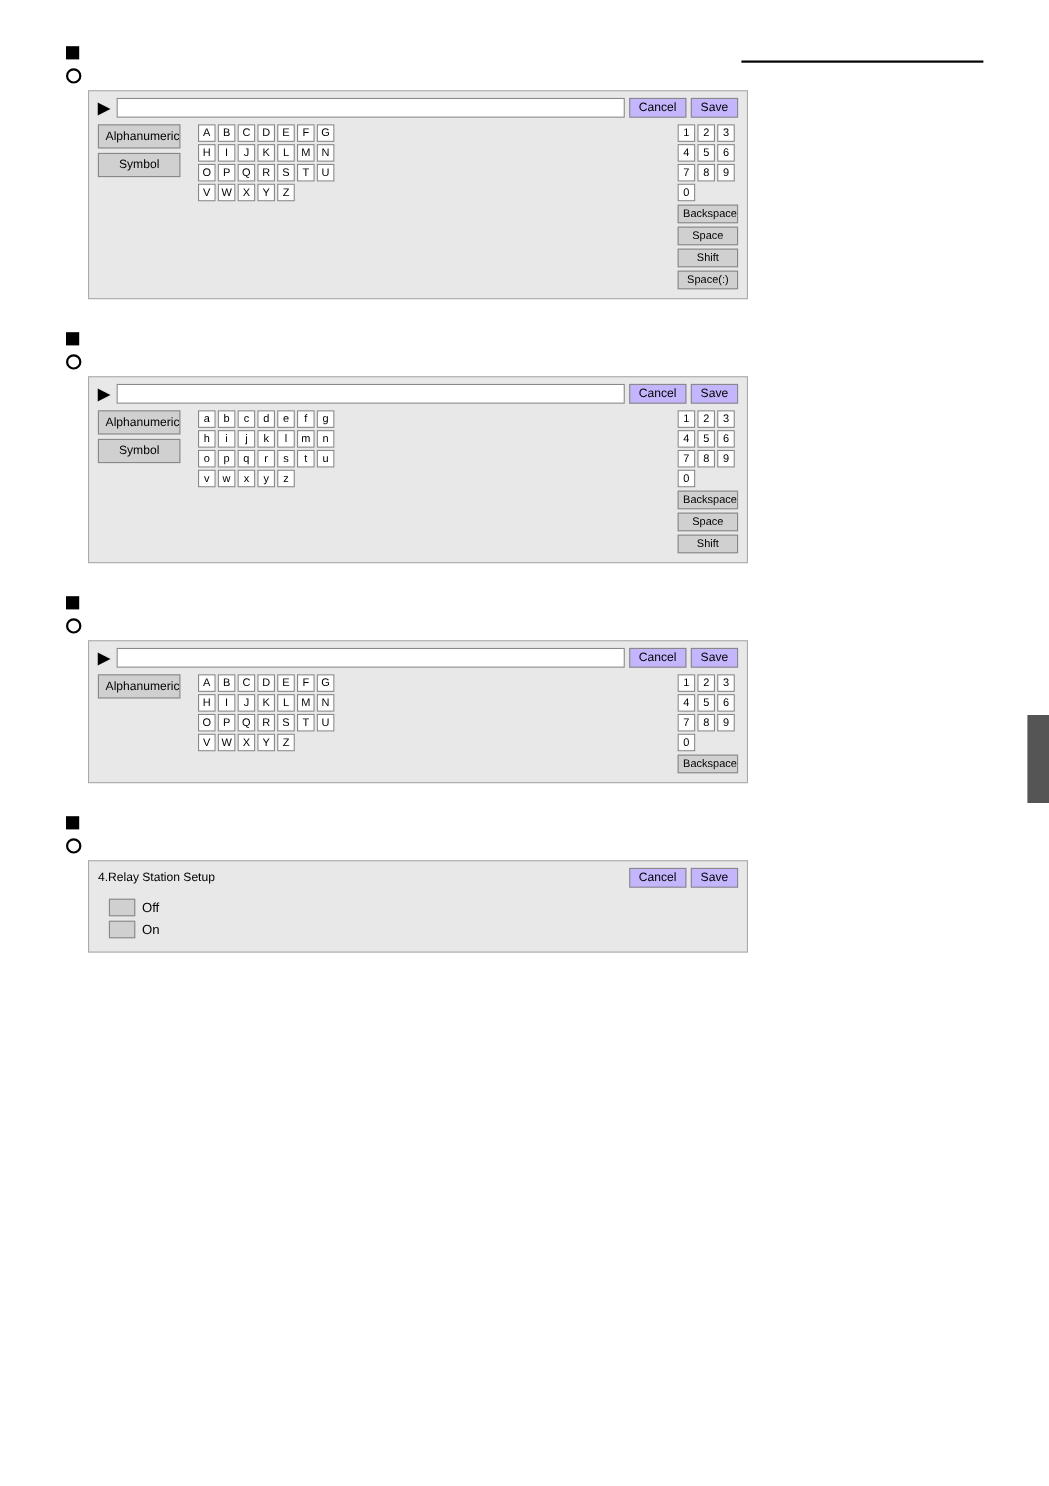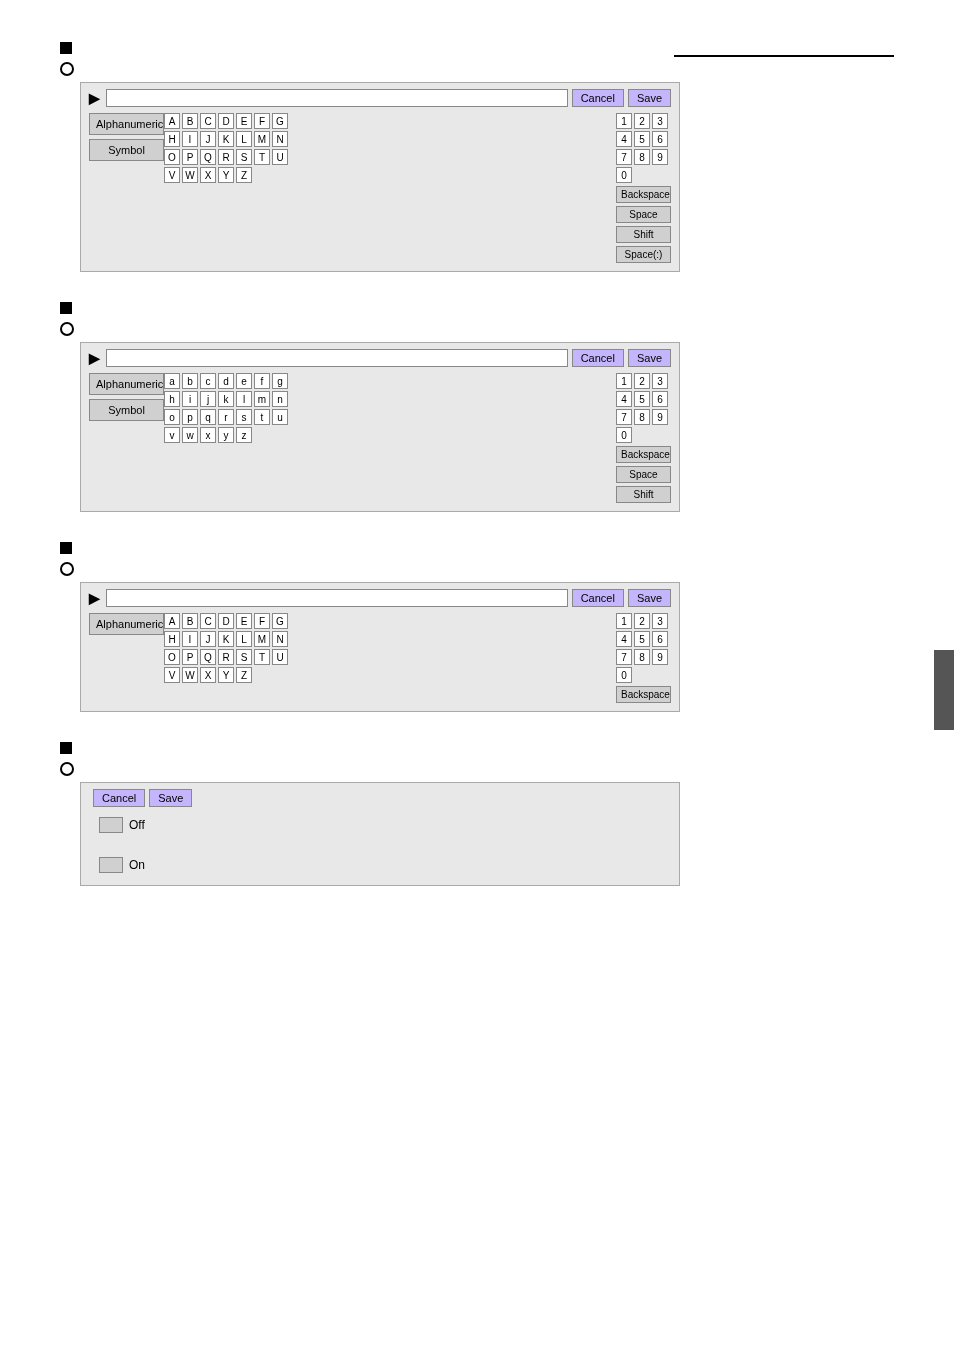--- a/index.html
+++ b/index.html
@@ -95,21 +95,21 @@
       background: #c4b5fd;
       border: 1px solid #888;
       padding: 2px 8px;
       font-size: 11px;
       cursor: pointer;
       margin-left: 4px;
     }
 
     .kb-body {
       display: flex;
-      gap: 0;
+      gap: 16px;
     }
 
     .kb-left {
       display: flex;
       flex-direction: column;
       gap: 4px;
       width: 75px;
     }
 
     .kb-tab-btn {
@@ -193,21 +193,21 @@
     }
 
     .relay-title {
       font-size: 11px;
       flex: 1;
     }
 
     .relay-body {
       display: flex;
       flex-direction: column;
-      gap: 24px;
+      gap: 4px;
       padding-left: 10px;
     }
 
     .relay-option {
       display: flex;
       align-items: center;
       gap: 6px;
     }
 
     .relay-radio {
@@ -505,20 +505,21 @@
 
   <div class="section">
     <div class="section-header">
       <span class="black-square"></span>
     </div>
     <div class="circle-row">
       <span class="circle-icon"></span>
     </div>
     <div class="relay-panel">
       <div class="relay-topbar">
+        <span class="relay-title">4.Relay Station Setup</span>
         <button class="kb-btn-cancel">Cancel</button>
         <button class="kb-btn-save">Save</button>
       </div>
       <div class="relay-body">
         <div class="relay-option">
           <div class="relay-radio"></div>
           <span class="relay-label">Off</span>
         </div>
         <div class="relay-option">
           <div class="relay-radio"></div>

